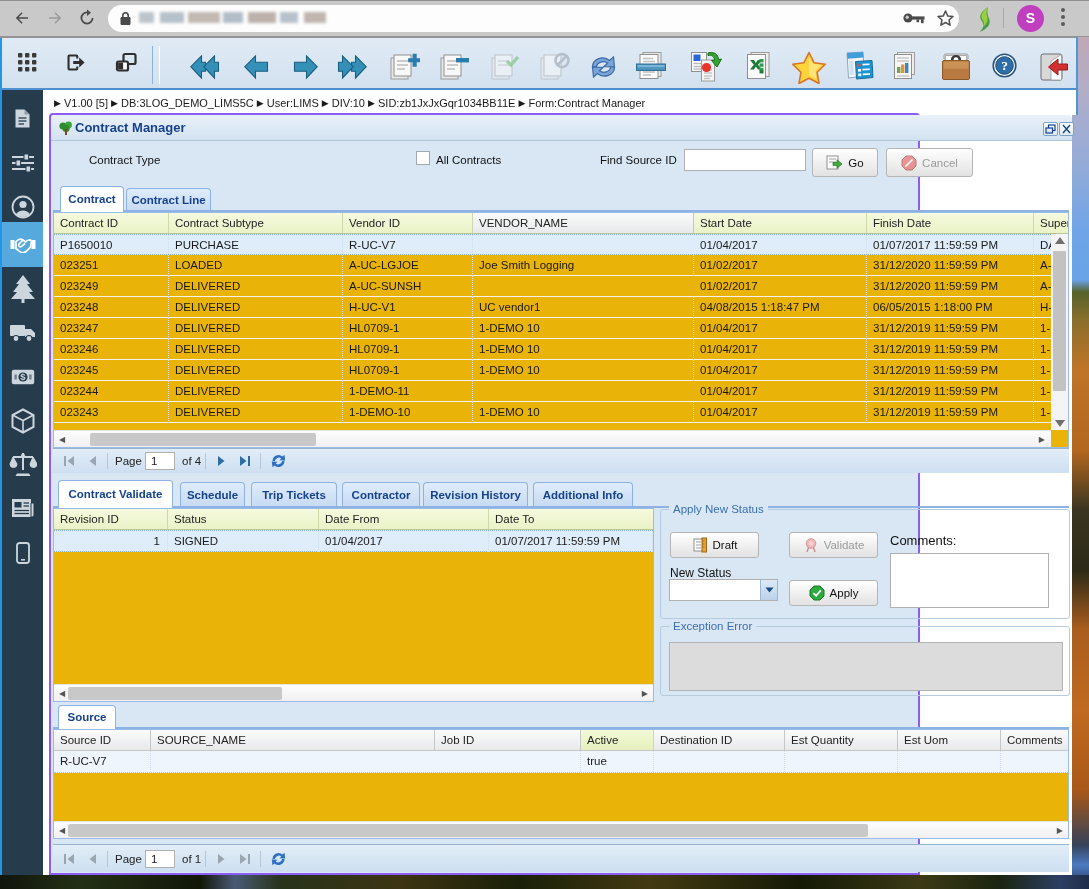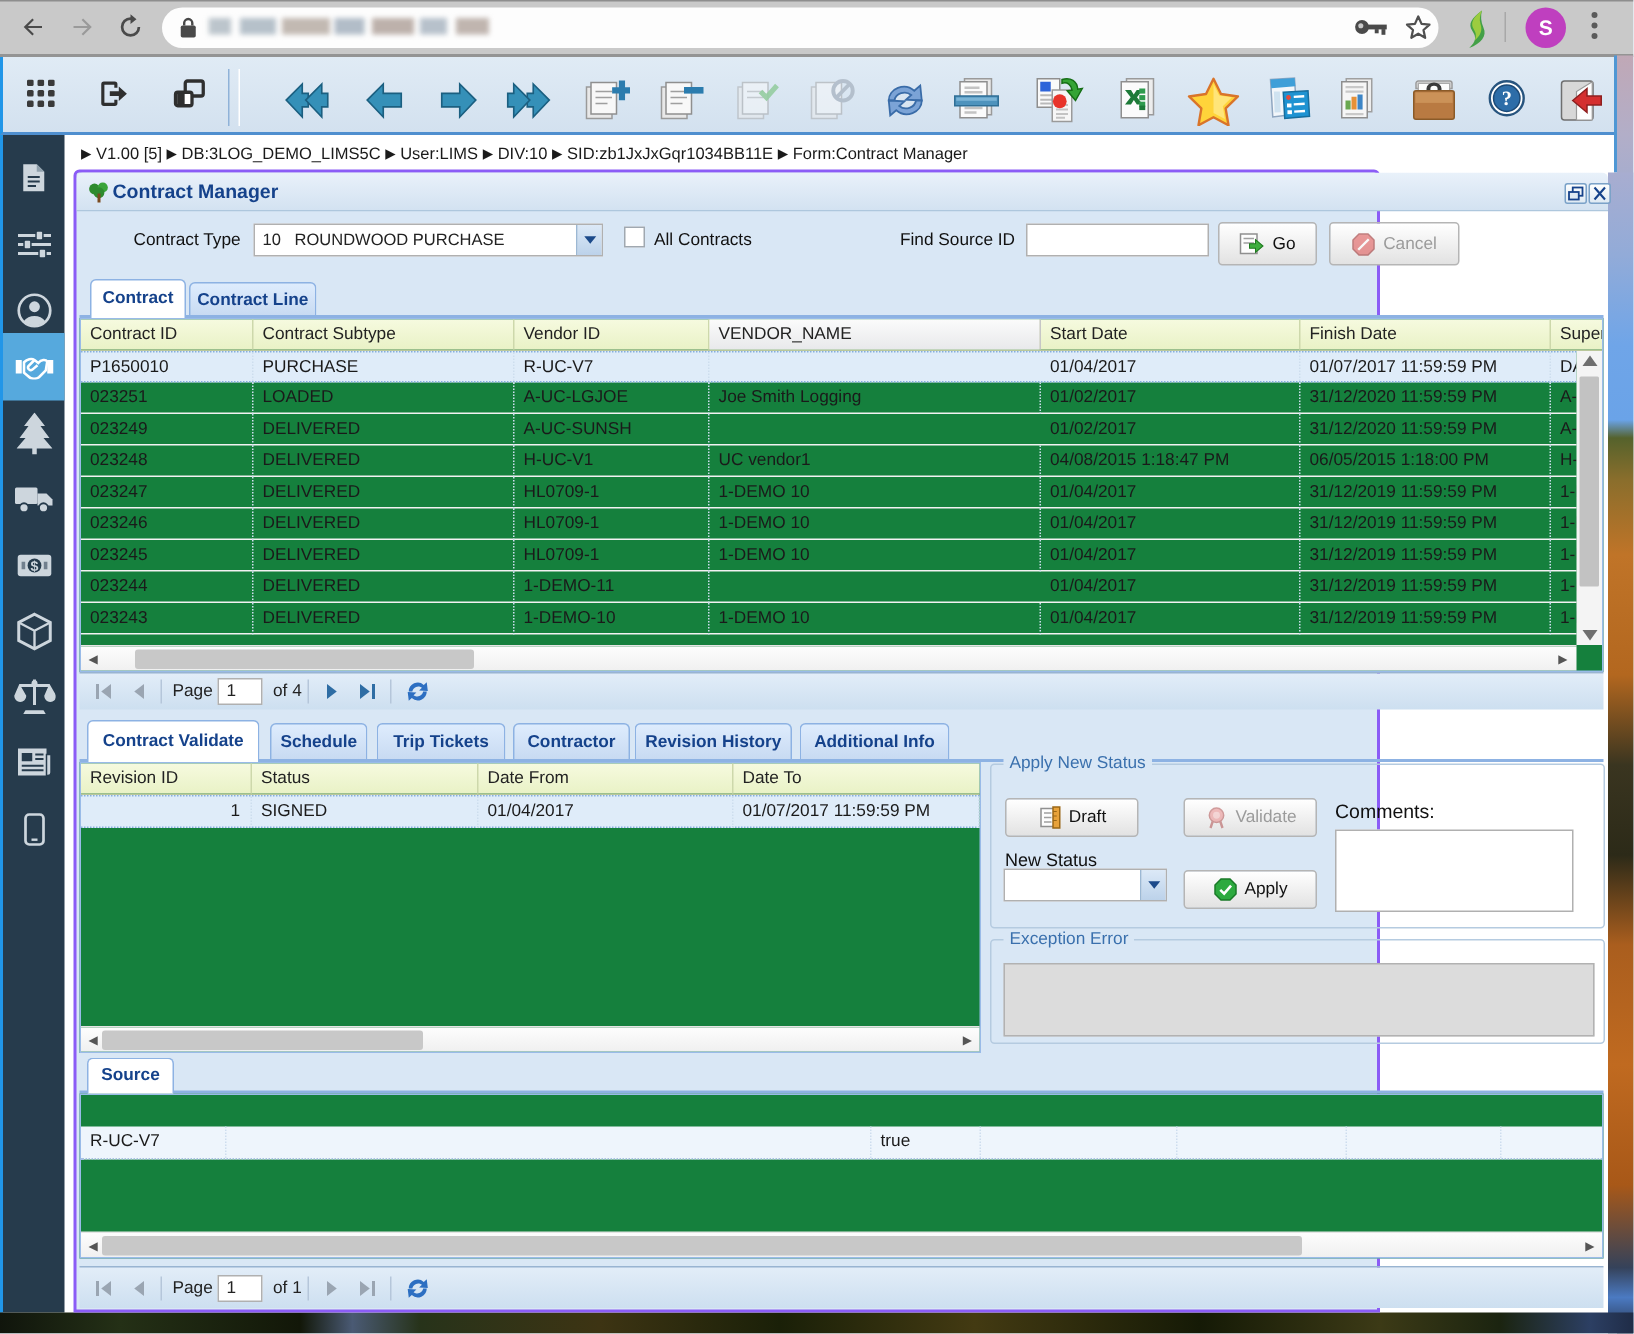--- a/index.html
+++ b/index.html
@@ -43,21 +43,21 @@
 
 .flabel { position:absolute; font-size:11.5px; color:#111; }
 .tbox { position:absolute; background:#fff; border:1px solid #b0b0b0; }
 .btn { position:absolute; background:linear-gradient(#ffffff,#f2f2f2 45%,#e2e2e2); border:1px solid #b5b5b5; border-radius:3px; font-size:11.5px; color:#111; display:flex; align-items:center; justify-content:center; gap:5px; }
 .btn.dis { color:#9b9b9b; }
 .tab { position:absolute; top:0; height:22px; border:1px solid #8db2e3; border-bottom:none; border-radius:4px 4px 0 0; background:linear-gradient(#deecfd,#c6d9f1); color:#15428b; font-weight:bold; font-size:11.5px; text-align:center; line-height:21px; }
 .tab.on { background:#fff; height:24px; z-index:3; }
 .tabline { position:absolute; height:2px; background:#8db2e3; }
 
 
-.grid { position:absolute; background:#15803d; border:1px solid #99bbe8;padding-left:48px; }
+.grid { position:absolute; background:#eab308; border:1px solid #99bbe8;padding-left:48px; }
 .ghead { position:absolute; left:0; top:0; right:0; height:21px; background:linear-gradient(#f6fadf,#e9f2c6); border-bottom:1px solid #b9c79a; }
 .gh { position:absolute; top:0; height:20px; border-right:1px solid #cdd8ab; line-height:20px; padding-left:6px; color:#222; font-size:11.5px; overflow:hidden; white-space:nowrap; }
 .gh.gray { background:linear-gradient(#fbfbfb,#e8e9eb); border-right:1px solid #c6c6c6; }
 .grow { position:absolute; left:0; height:21px; border-bottom:1px solid #f2f2f2; }
 .gc { position:absolute; top:0; height:21px; line-height:20px; padding-left:6px; font-size:11.5px; color:#1a1a1a; overflow:hidden; white-space:nowrap; border-right:1px dotted #cdddee; }
 .rsel { background:#dfecf9; }
 
 
 .hscroll { position:absolute; height:17px; background:linear-gradient(#fdfdfd,#f0f0f0); border-top:1px solid #e5e5e5; }
 .hthumb { position:absolute; top:2px; height:13px; background:#c8c8c8; border-radius:2px; }
@@ -442,28 +442,20 @@
   <div class="abs" id="ptitle">Contract Manager</div>
   <div class="winbtn" style="left:992px"><svg width="13" height="12" viewBox="0 0 13 12">
         <rect x="4.5" y="2" width="6.5" height="5.5" fill="none" stroke="#15428b" stroke-width="1.2"></rect>
         <rect x="2" y="5" width="6.5" height="5" fill="#dfeaf3" stroke="#15428b" stroke-width="1.2"></rect>
       </svg></div>
   <div class="winbtn" style="left:1008px"><svg width="13" height="12" viewBox="0 0 13 12">
         <path d="M3 2 L10 10 M10 2 L3 10" stroke="#15428b" stroke-width="1.4"></path>
       </svg></div>
 
   <div class="flabel" style="left:38px;top:39px">Contract Type</div>
-  <div class="tbox" style="left:118px;top:34px;width:233px;height:22px">
-    <span style="position:absolute;left:5px;top:4px">10&nbsp;&nbsp;&nbsp;ROUNDWOOD PURCHASE</span>
-    <div style="position:absolute;right:0;top:0;width:17px;height:20px;background:linear-gradient(#dce9f7,#bcd2ea);border-left:1px solid #9cb8d4">
-      <svg width="9" height="6" viewBox="0 0 9 6" style="position:absolute;left:4px;top:7px">
-          <path d="M0.5 0.5 h8 l-4 5z" fill="#1c4a8a"></path>
-        </svg>
-    </div>
-  </div>
   <div class="tbox" style="left:365px;top:36px;width:14px;height:14px;border:1px solid #a0a8b0"></div>
   <div class="flabel" style="left:385px;top:39px">All Contracts</div>
   <div class="flabel" style="left:549px;top:39px">Find Source ID</div>
   <div class="tbox" style="left:633px;top:34px;width:122px;height:22px"></div>
   <div class="btn" style="left:761px;top:33px;width:66px;height:29px">
     <svg width="17" height="16" viewBox="0 0 17 16">
         <rect x="1" y="1" width="11" height="13" fill="#fdfdfd" stroke="#8f8f8f"></rect>
         <g stroke="#9f9f9f">
           <line x1="3" y1="4" x2="10" y2="4"></line>
           <line x1="3" y1="7" x2="10" y2="7"></line>
@@ -691,20 +683,30 @@
 
   <div class="fset" style="left:609px;top:511px;width:410px;height:70px">
     <div class="fleg">Exception Error</div>
   </div>
   <div class="abs" style="left:618px;top:527px;width:394px;height:49px;background:#dcdcdc;border:1px solid #b2b2b2"></div>
 
   <div class="tab on" style="left:7px;top:590px;width:58px;height:24px;line-height:23px">Source</div>
   <div class="tabline" style="left:2px;top:612px;width:1016px"></div>
 
   <div class="grid" style="left:2px;top:614px;width:1016px;height:110px">
+    <div class="ghead" style="background:linear-gradient(#fbfbfb,#ebecee);border-bottom:1px solid #c6c6c6">
+      <div class="gh gray" style="left:0;width:97px">Source ID</div>
+      <div class="gh gray" style="left:97px;width:284px">SOURCE_NAME</div>
+      <div class="gh gray" style="left:381px;width:146px">Job ID</div>
+      <div class="gh" style="left:527px;width:73px;background:linear-gradient(#f3f9d8,#e6f0bc)">Active</div>
+      <div class="gh gray" style="left:600px;width:131px">Destination ID</div>
+      <div class="gh gray" style="left:731px;width:113px">Est Quantity</div>
+      <div class="gh gray" style="left:844px;width:103px">Est Uom</div>
+      <div class="gh gray" style="left:947px;width:67px;border-right:none">Comments</div>
+    </div>
     <div class="grow" style="left:0;top:21px;width:1014px;height:22px;background:#eef5fc;border-bottom:1px dotted #a8c2e2">
       <div class="gc" style="left:0;width:97px">R-UC-V7</div>
       <div class="gc" style="left:381px;width:146px"></div>
       <div class="gc" style="left:527px;width:73px">true</div>
       <div class="gc" style="left:600px;width:131px"></div>
       <div class="gc" style="left:731px;width:113px"></div>
       <div class="gc" style="left:844px;width:103px"></div>
     </div>
     <div class="hscroll" style="left:0;bottom:0;width:1014px">
       <div class="sarrow" style="left:5px">◀</div>

